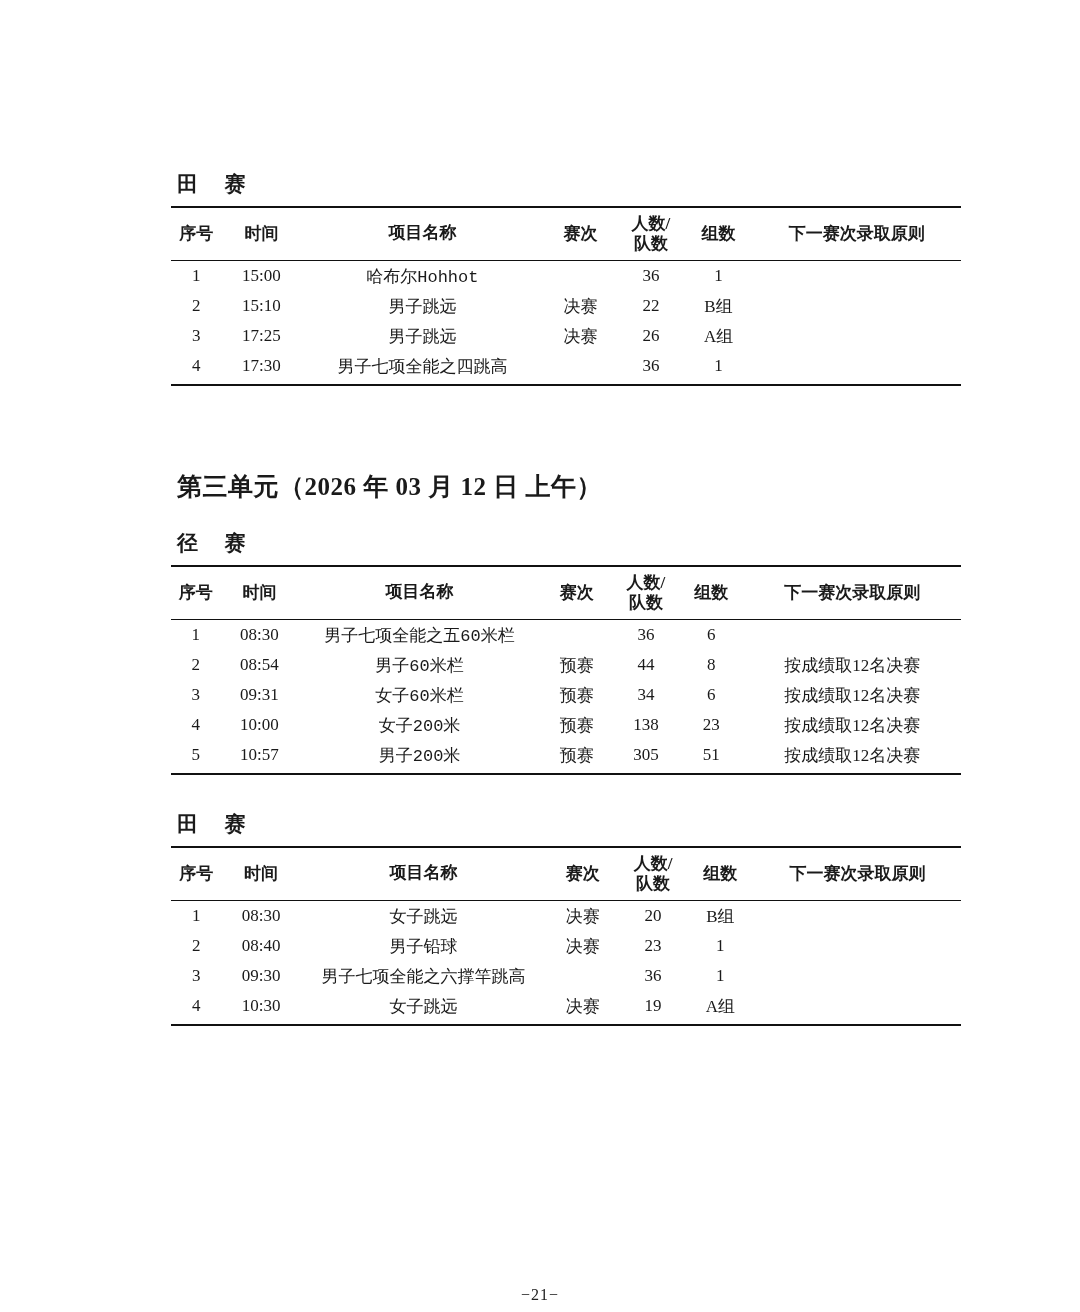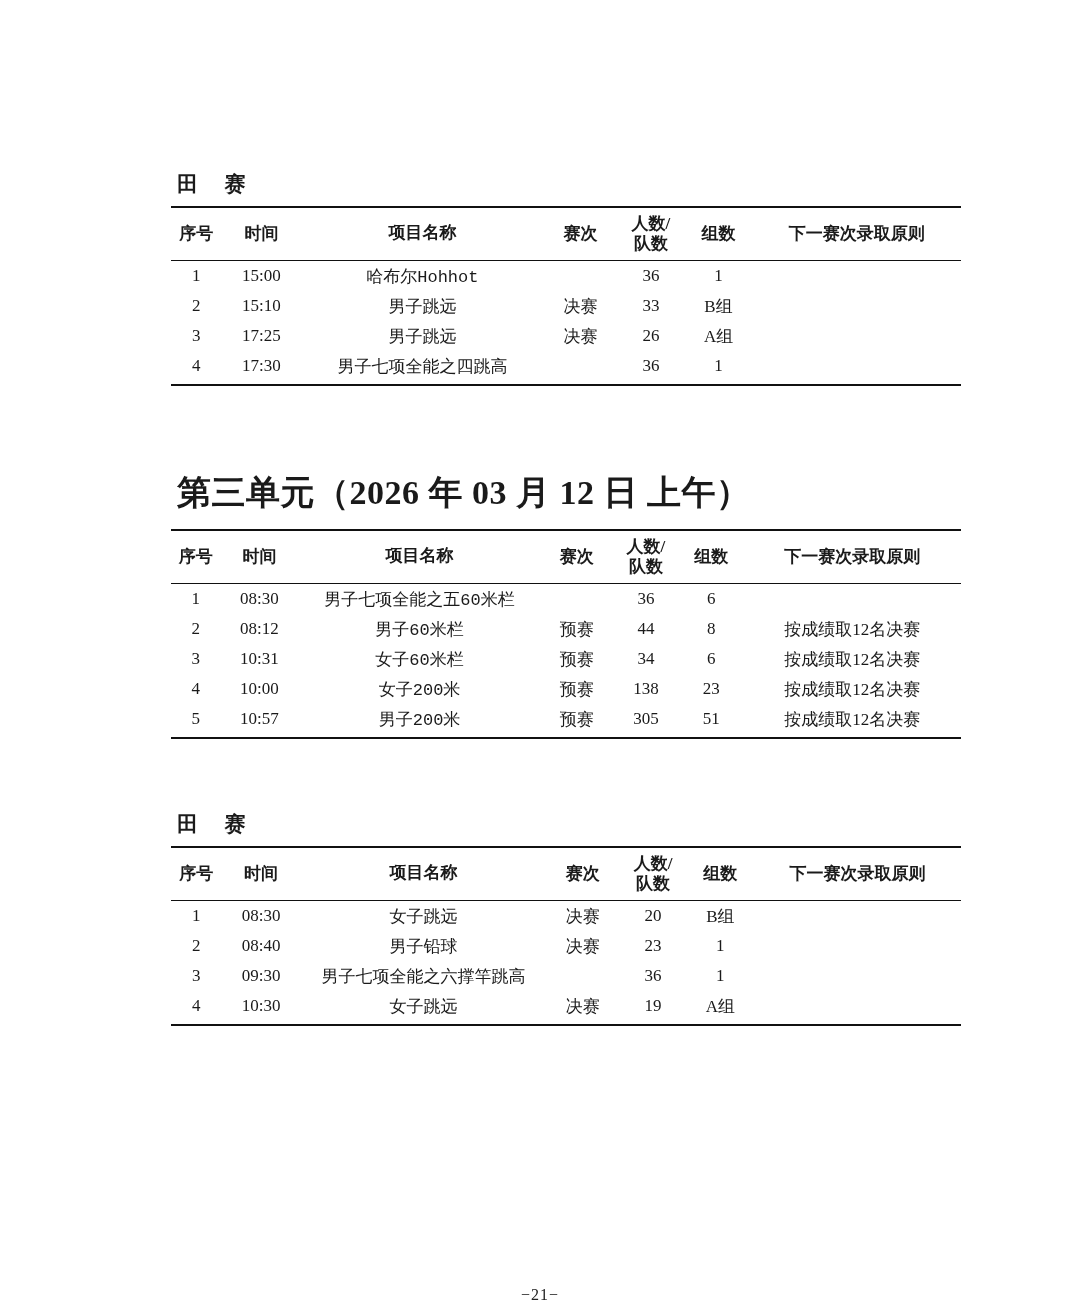--- a/index.html
+++ b/index.html
@@ -32,21 +32,21 @@
     font-size: 21px;
     letter-spacing: 0.5px;
     margin: 0 0 8px 62px;
   }
   .sec-head .gap { display: inline-block; width: 26px; }
 
   
   .unit-title {
     font-family: "Liberation Serif", serif;
     font-weight: bold;
-    font-size: 34px;
+    font-size: 25px;
     margin: 0 0 26px 62px;
     letter-spacing: 0.5px;
   }
 
   table.sched {
     border-collapse: collapse;
     width: 790px;
     margin: 0 0 0 56px;
     font-size: 17px;
   }
@@ -173,21 +173,21 @@
           <td></td>
           <td>36</td>
           <td>1</td>
           <td></td>
         </tr>
         <tr>
           <td>2</td>
           <td>15:10</td>
           <td class="name">男子跳远</td>
           <td>决赛</td>
-          <td>33</td>
+          <td>22</td>
           <td>B组</td>
           <td></td>
         </tr>
         <tr>
           <td>3</td>
           <td>17:25</td>
           <td class="name">男子跳远</td>
           <td>决赛</td>
           <td>26</td>
           <td>A组</td>
@@ -204,20 +204,23 @@
         </tr>
       </tbody>
     </table>
   </div>
 
   <div id="unit3">
     <div class="unit-title">第三单元（2026 年 03 月 12 日 上午）</div>
   </div>
 
   <div id="block-jing">
+    <div class="sec-head">
+      <span>径</span><span class="gap"></span><span>赛</span>
+    </div>
     <table class="sched">
       <colgroup>
         <col class="col-no">
           <col class="col-time">
           <col class="col-name">
           <col class="col-round">
           <col class="col-count">
           <col class="col-groups">
           <col class="col-rule">
       </colgroup>
@@ -242,30 +245,30 @@
           <td>1</td>
           <td>08:30</td>
           <td class="name">男子七项全能之五60米栏</td>
           <td></td>
           <td>36</td>
           <td>6</td>
           <td></td>
         </tr>
         <tr>
           <td>2</td>
-          <td>08:12</td>
+          <td>08:54</td>
           <td class="name">男子60米栏</td>
           <td>预赛</td>
           <td>44</td>
           <td>8</td>
           <td>按成绩取12名决赛</td>
         </tr>
         <tr>
           <td>3</td>
-          <td>10:31</td>
+          <td>09:31</td>
           <td class="name">女子60米栏</td>
           <td>预赛</td>
           <td>34</td>
           <td>6</td>
           <td>按成绩取12名决赛</td>
         </tr>
         <tr>
           <td>4</td>
           <td>10:00</td>
           <td class="name">女子200米</td>

